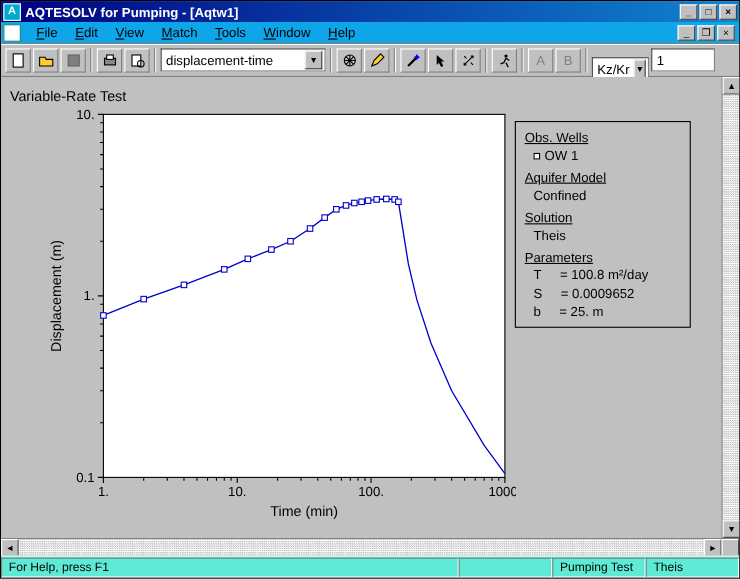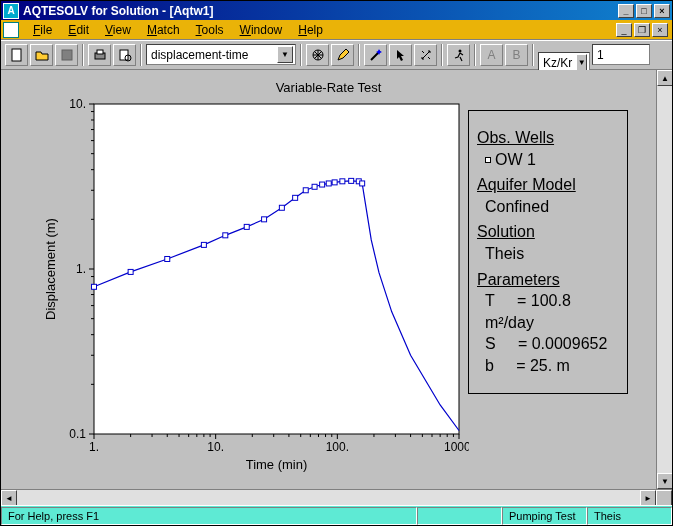--- a/index.html
+++ b/index.html
@@ -45,21 +45,21 @@
     border-right-color: #404040;
     border-bottom-color: #404040;
     font-family: Arial;
     font-size: 9px;
     display: flex;
     align-items: center;
     justify-content: center;
     color: #000;
   }
   .menubar {
-    background: #eab308;
+    background: #0ea5e9;
     height: 20px;
     display: flex;
     align-items: center;
     padding: 0 2px;
     border-bottom: 1px solid #808080;
   }
   .menubar .doc-icon {
     width: 16px; height: 16px;
     background: #fff;
     border: 1px solid #008080;
@@ -188,58 +188,58 @@
     border: 1px solid #808080;
     border-right-color: #fff;
     border-bottom-color: #fff;
     padding: 1px 6px;
     display: flex;
     align-items: center;
   }
   .status-cell.main { flex: 1; }
   .status-cell.fixed { width: 85px; }
   .chart-title {
-    text-align: center;
+    text-align: left;
     font-size: 13px;
     margin: 2px 0 4px 0;
   }
   .plot-wrap {
     display: flex;
     justify-content: flex-start;
     padding-left: 30px;
   }
   .info-panel {
     position: absolute;
     right: 28px;
     top: 40px;
     width: 160px;
     border: 1px solid #000;
-    padding: 16px 8px;
-    background: #c0c0c0;
-    font-size: 16px;
+    padding: 6px 8px;
+    background: #c0c0c0;
+    font-size: 12px;
     line-height: 1.35;
   }
   .info-panel .hdr { text-decoration: underline; margin-top: 4px; }
   .info-panel .hdr:first-child { margin-top: 0; }
   .info-panel .row { padding-left: 8px; }
   .info-panel .marker {
     display: inline-block;
     width: 6px; height: 6px;
     border: 1px solid #000;
     background: #fff;
     vertical-align: middle;
     margin-right: 4px;
   }
 </style>
 </head>
 <body>
 
 <div class="titlebar">
   <div class="app-icon">A</div>
-  <div class="title">AQTESOLV for Solution - [Aqtw1]</div>
+  <div class="title">AQTESOLV for Pumping - [Aqtw1]</div>
   <div class="winbtns">
     <div class="winbtn">_</div>
     <div class="winbtn">□</div>
     <div class="winbtn">×</div>
   </div>
 </div>
 
 <div class="menubar">
   <div class="doc-icon"></div>
   <div class="menu-item"><u>F</u><span></span>ile</div>

